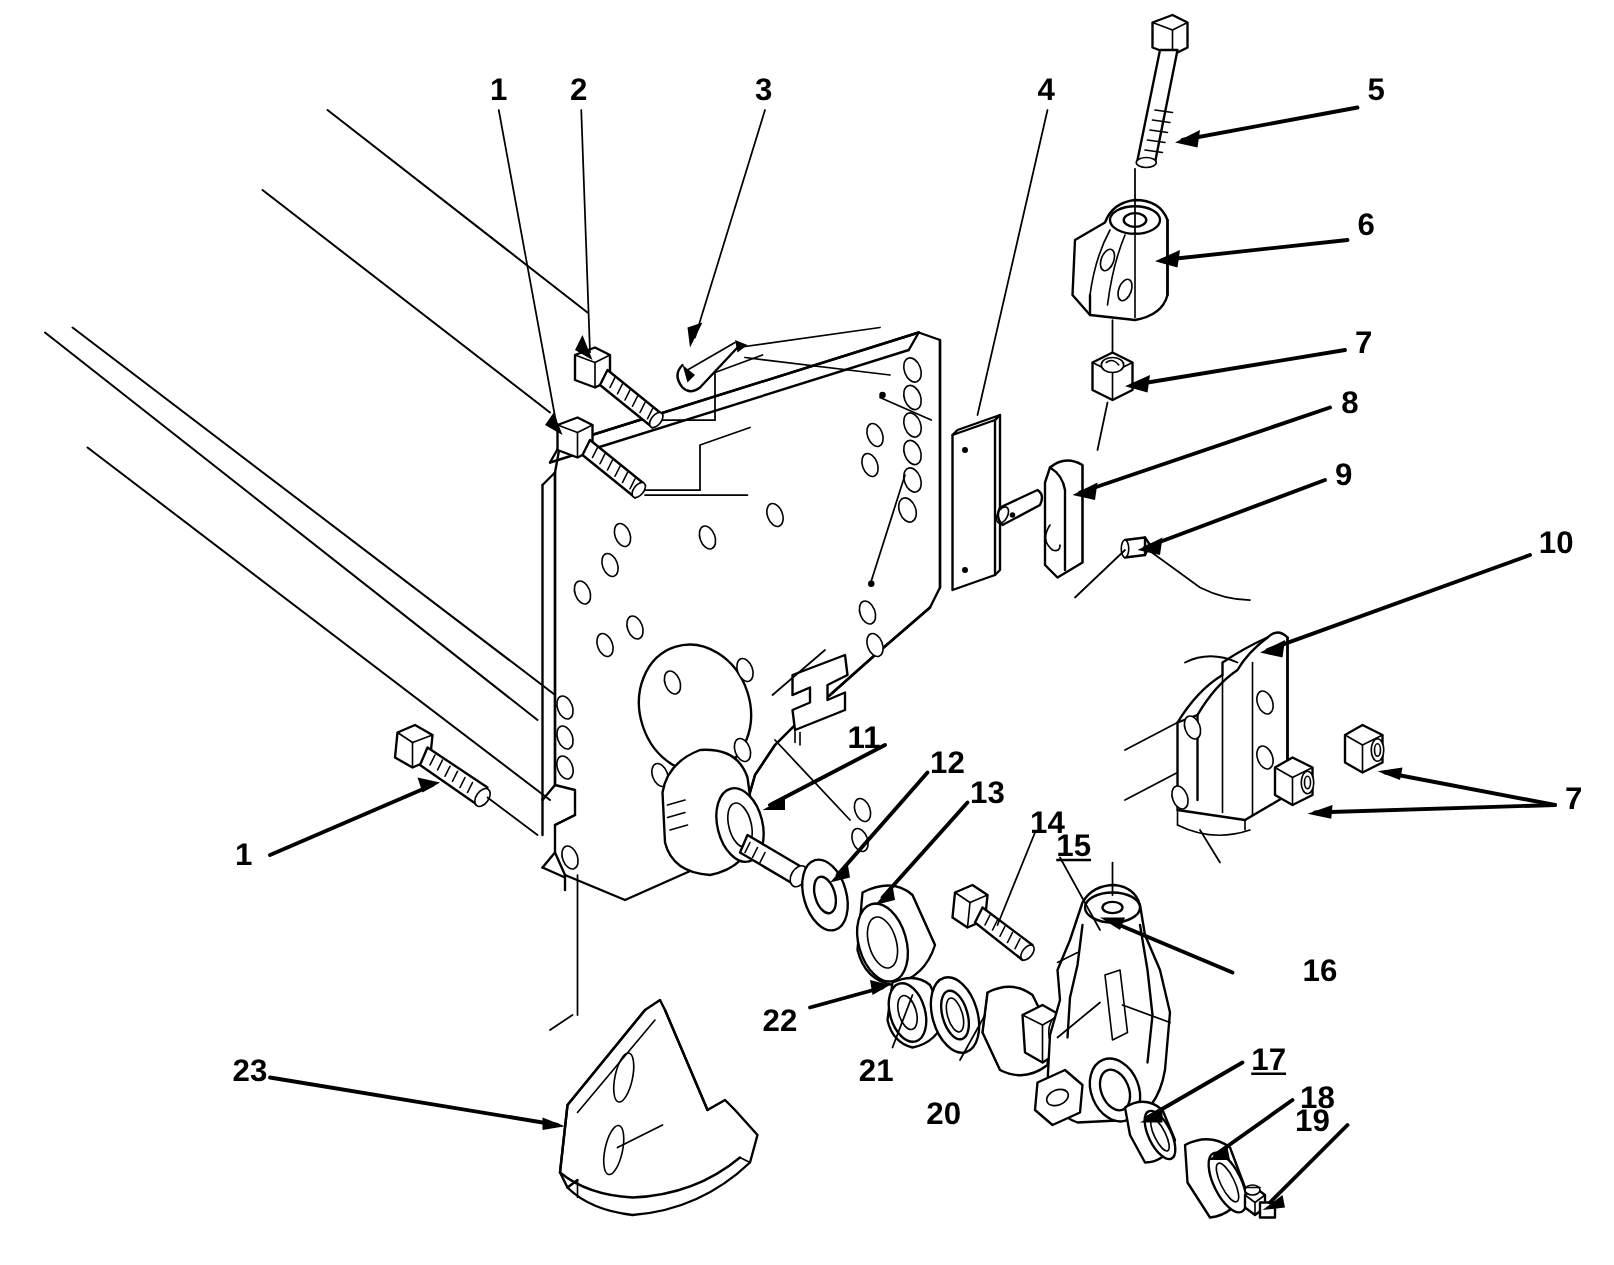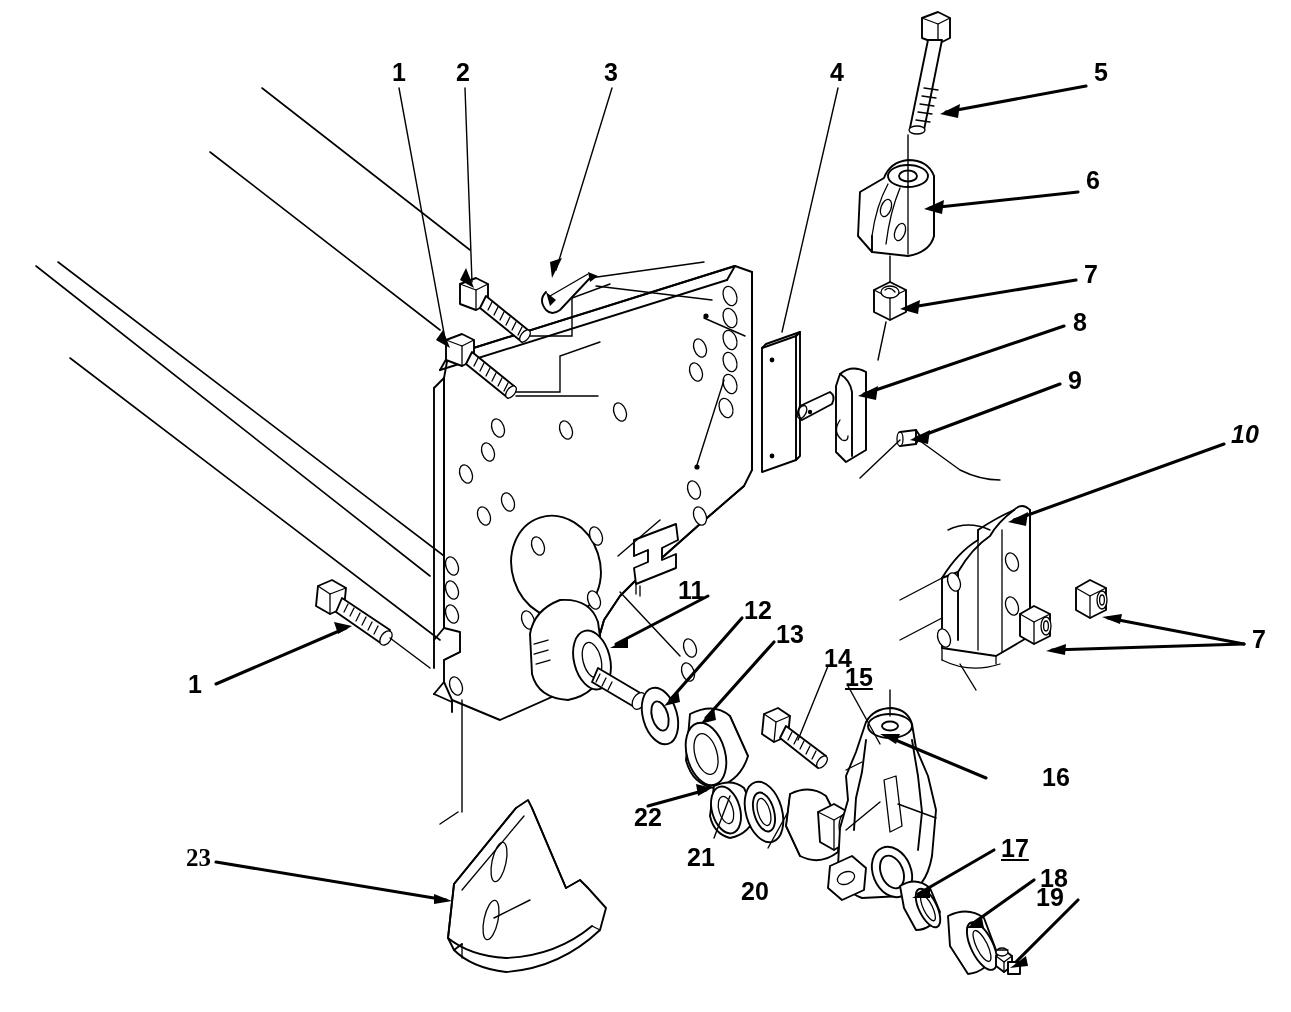--- a/index.html
+++ b/index.html
@@ -562,30 +562,30 @@
 
   <div class="callout-label" style="left:392px; top:60px;">1</div>
   <div class="callout-label" style="left:456px; top:60px;">2</div>
   <div class="callout-label" style="left:604px; top:60px;">3</div>
   <div class="callout-label" style="left:830px; top:60px;">4</div>
   <div class="callout-label" style="left:1094px; top:60px;">5</div>
   <div class="callout-label" style="left:1086px; top:168px;">6</div>
   <div class="callout-label" style="left:1084px; top:262px;">7</div>
   <div class="callout-label" style="left:1073px; top:310px;">8</div>
   <div class="callout-label" style="left:1068px; top:368px;">9</div>
-  <div class="callout-label" style="left:1231px; top:422px;font-style:italic;">10</div>
+  <div class="callout-label" style="left:1231px; top:422px;">10</div>
   <div class="callout-label" style="left:1252px; top:627px;">7</div>
   <div class="callout-label" style="left:188px; top:672px;">1</div>
   <div class="callout-label" style="left:678px; top:578px;">11</div>
   <div class="callout-label" style="left:744px; top:598px;">12</div>
   <div class="callout-label" style="left:776px; top:622px;">13</div>
   <div class="callout-label" style="left:824px; top:646px;">14</div>
   <div class="callout-label" style="left:845px; top:665px;text-decoration:underline;">15</div>
   <div class="callout-label" style="left:994px; top:765px;margin-left:48px;">16</div>
   <div class="callout-label" style="left:1001px; top:836px;text-decoration:underline;">17</div>
   <div class="callout-label" style="left:1040px; top:866px;">18</div>
   <div class="callout-label" style="left:1036px; top:885px;">19</div>
   <div class="callout-label" style="left:741px; top:855px;margin-top:24px;">20</div>
   <div class="callout-label" style="left:687px; top:845px;">21</div>
-  <div class="callout-label" style="left:610px; top:805px;margin-left:24px;">22</div>
-  <div class="callout-label" style="left:186px; top:845px;font-family:Liberation Serif, serif;">23</div>
+  <div class="callout-label" style="left:610px; top:805px;">22</div>
+  <div class="callout-label" style="left:186px; top:845px;">23</div>
 
 </div>
 
 </body></html>

